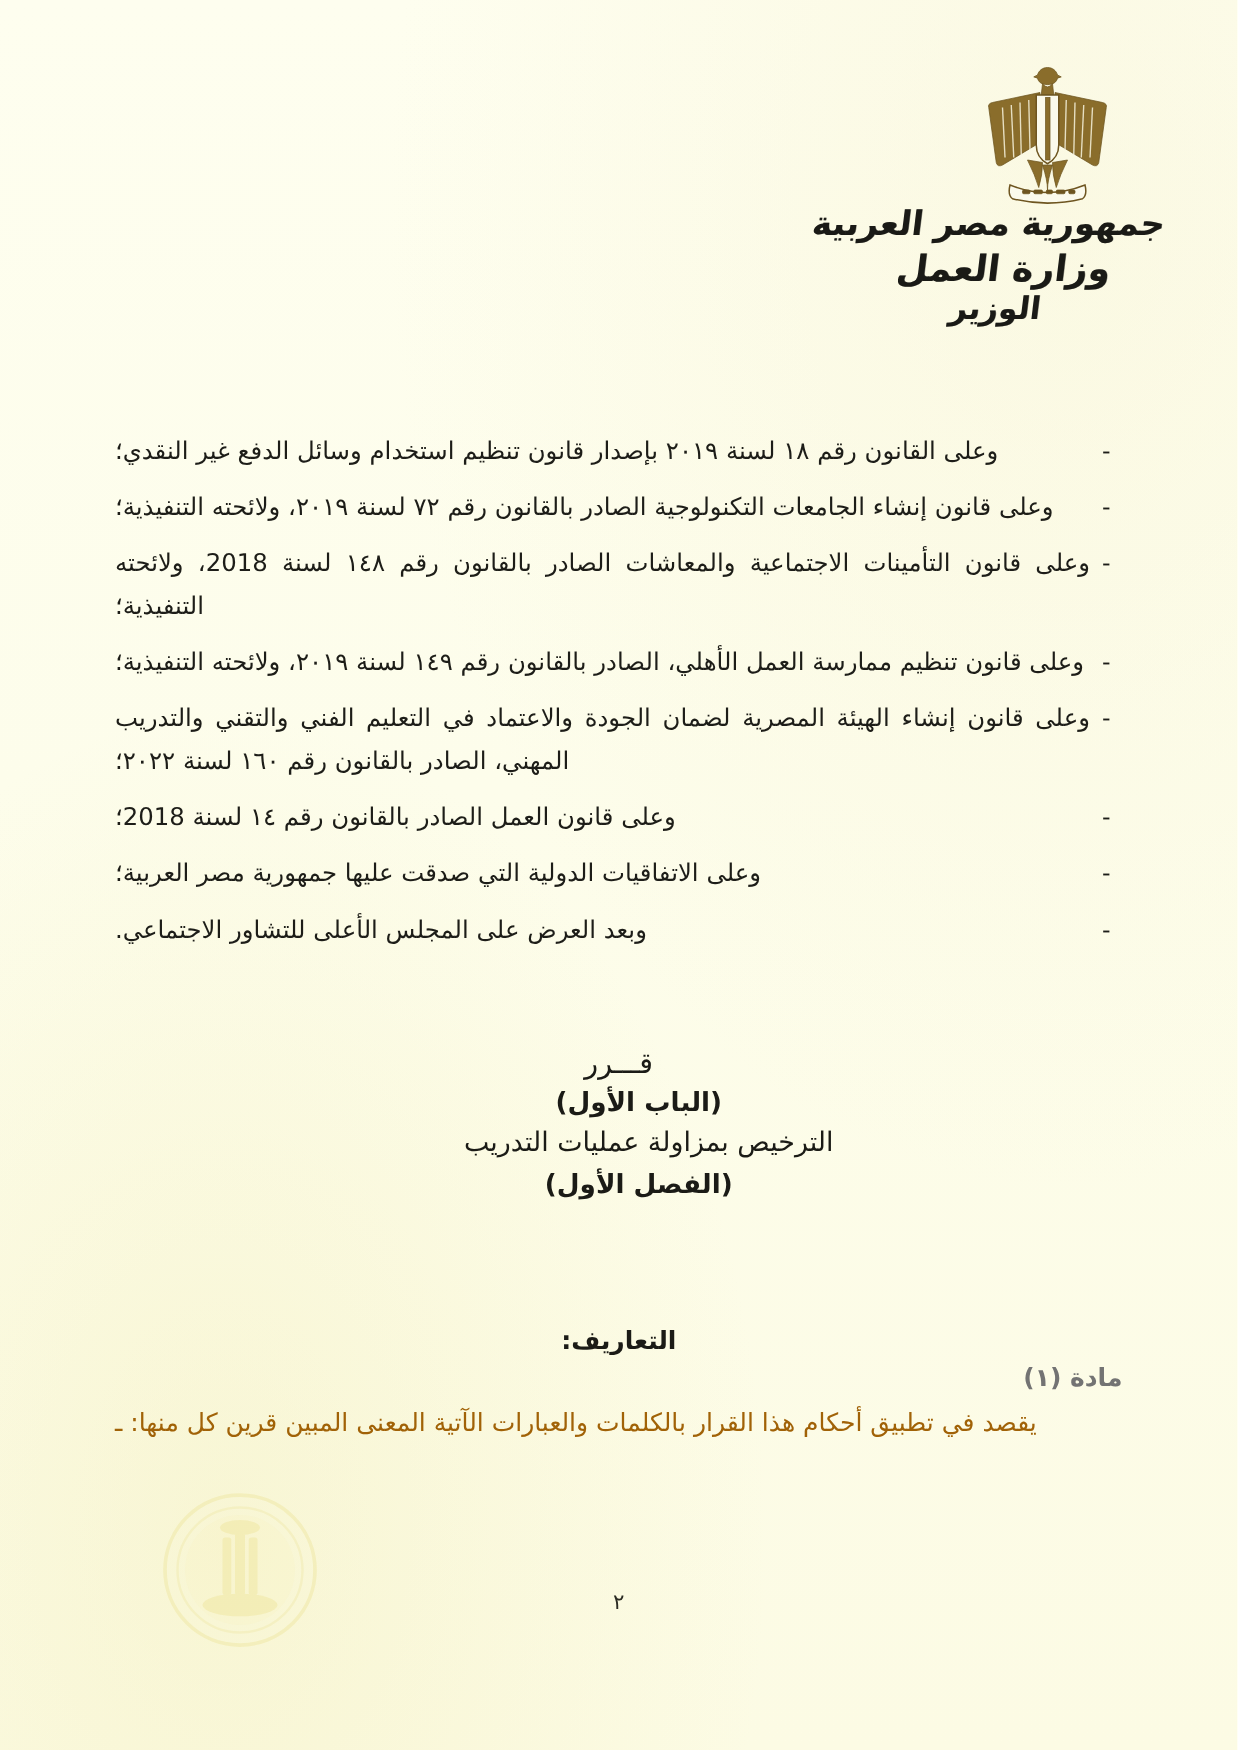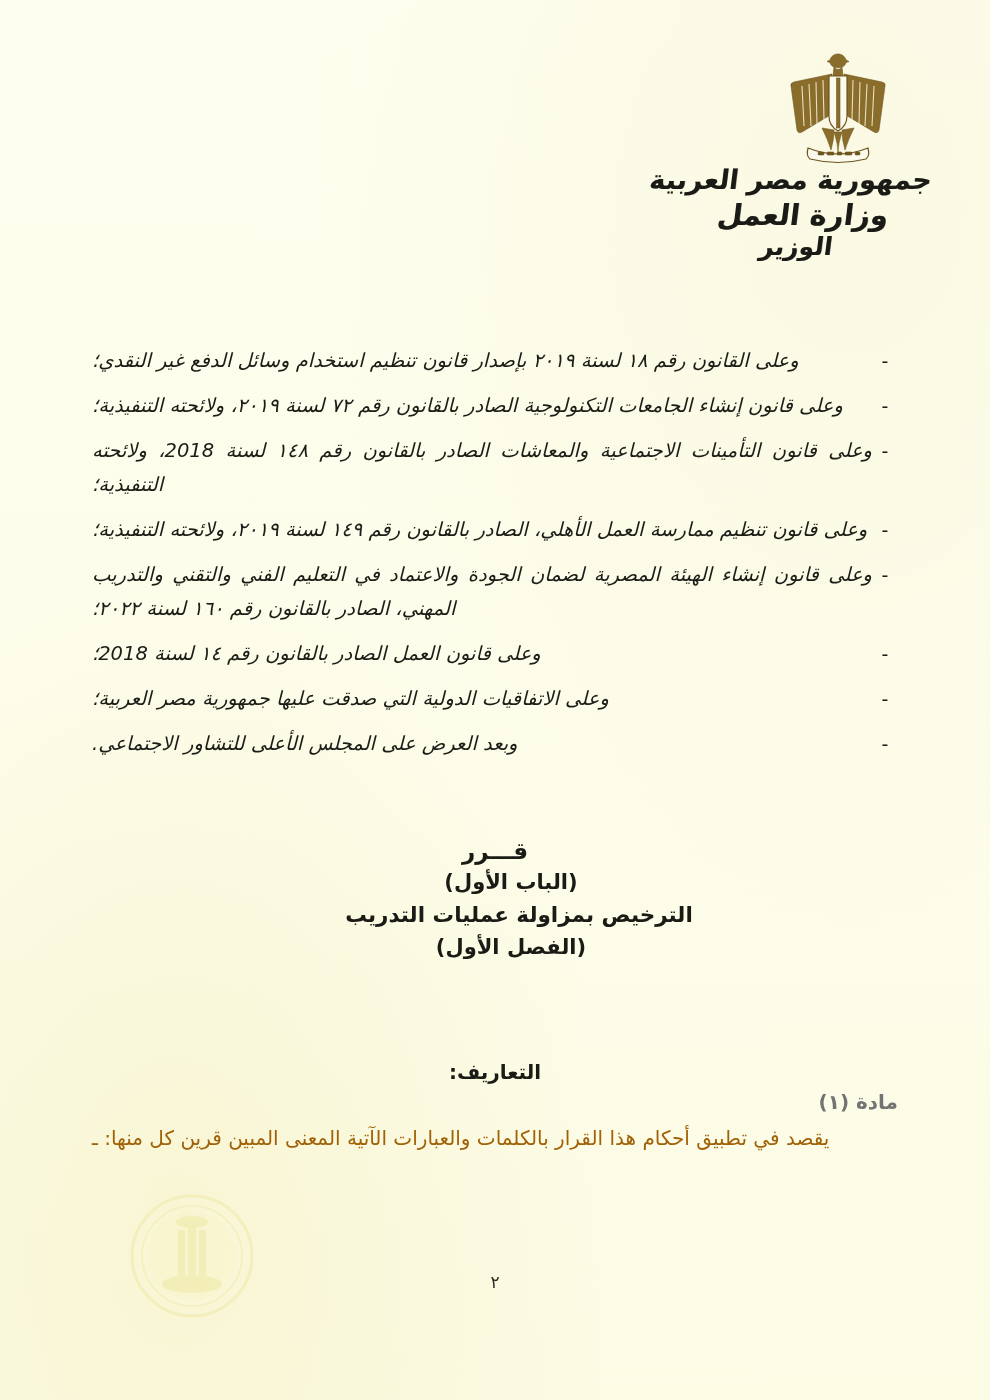--- a/index.html
+++ b/index.html
@@ -111,53 +111,52 @@
 
   .recital-text {
     flex: 1 1 auto;
     font-size: 19.5px;
     line-height: 34px;
     text-align: justify;
     text-align-last: left;
     color: #1d1d18;
     font-weight: 400;
     letter-spacing: -0.1px;
-    font-style: italic;
   }
   .recital-text.compact { letter-spacing: -0.55px; }
 
   
   .decree-block {
     position: absolute;
     top: 836px;
     left: 0;
     right: 0;
     text-align: center;
     direction: rtl;
   }
 
   .decree-word {
     font-size: 23px;
-    font-weight: 700;
+    font-weight: 400;
     letter-spacing: 1px;
     color: #1b1b16;
     line-height: 30px;
   }
 
   .decree-part {
     font-size: 21px;
     font-weight: 700;
     color: #1b1b16;
     line-height: 32px;
     margin-left: 32px;
   }
 
   .decree-title {
     font-size: 21.5px;
-    font-weight: 700;
+    font-weight: 400;
     color: #1b1b16;
     line-height: 33px;
     padding-left: 48px;
   }
 
   .highlight-row {
     position: relative;
     margin-top: 2px;
     padding: 5px 0 7px;
   }

